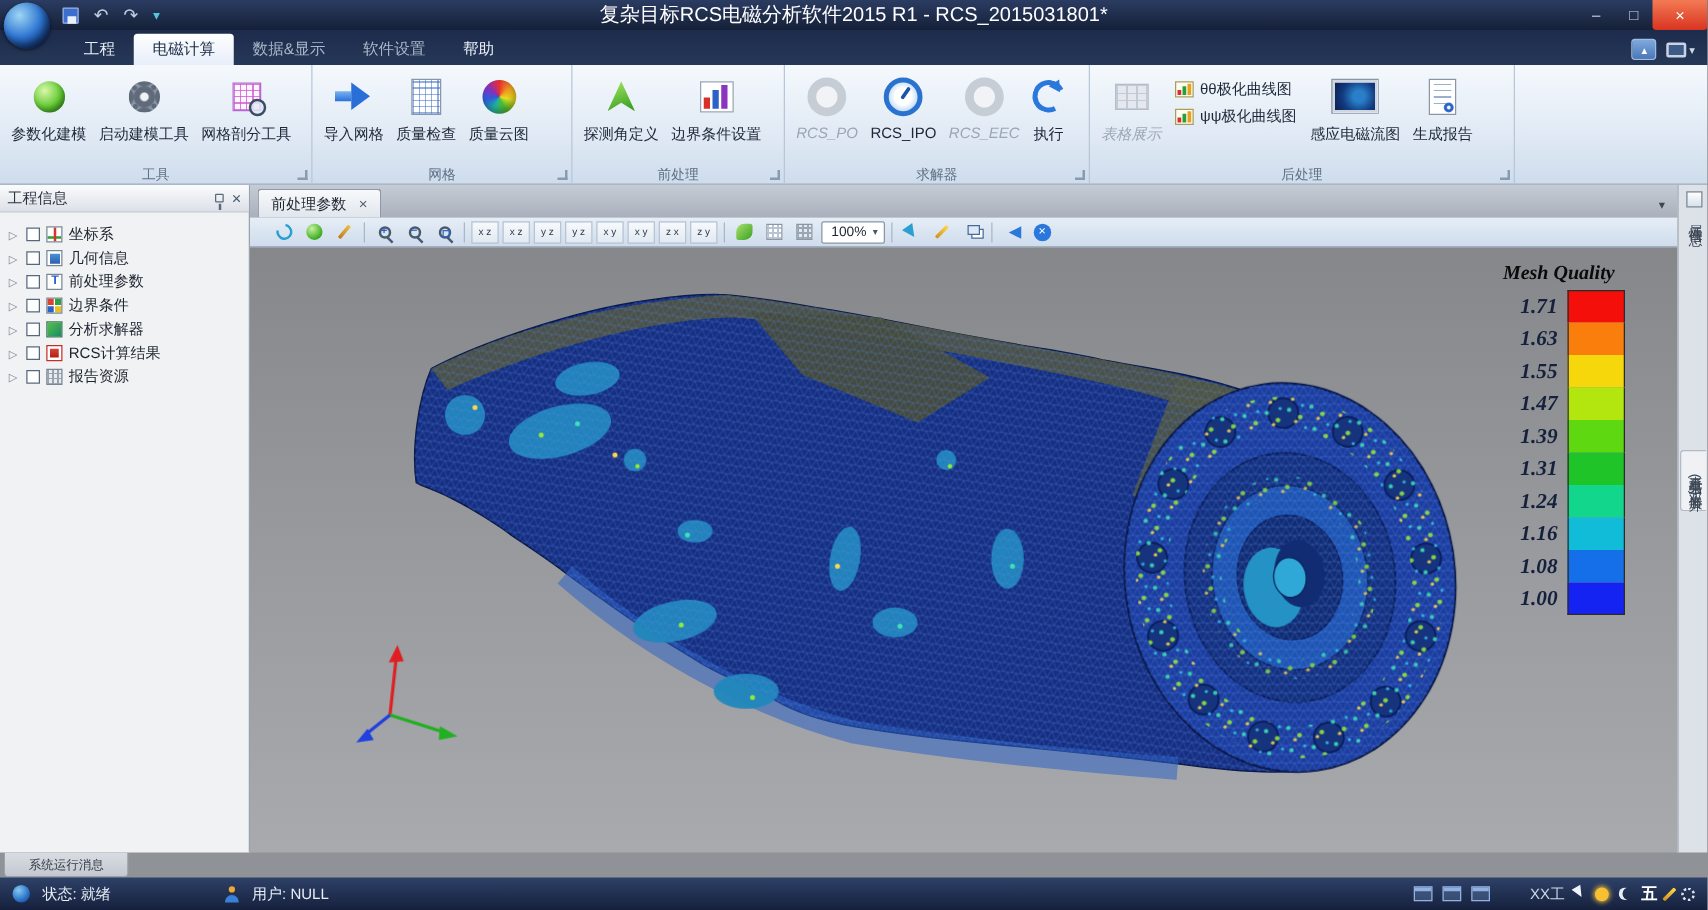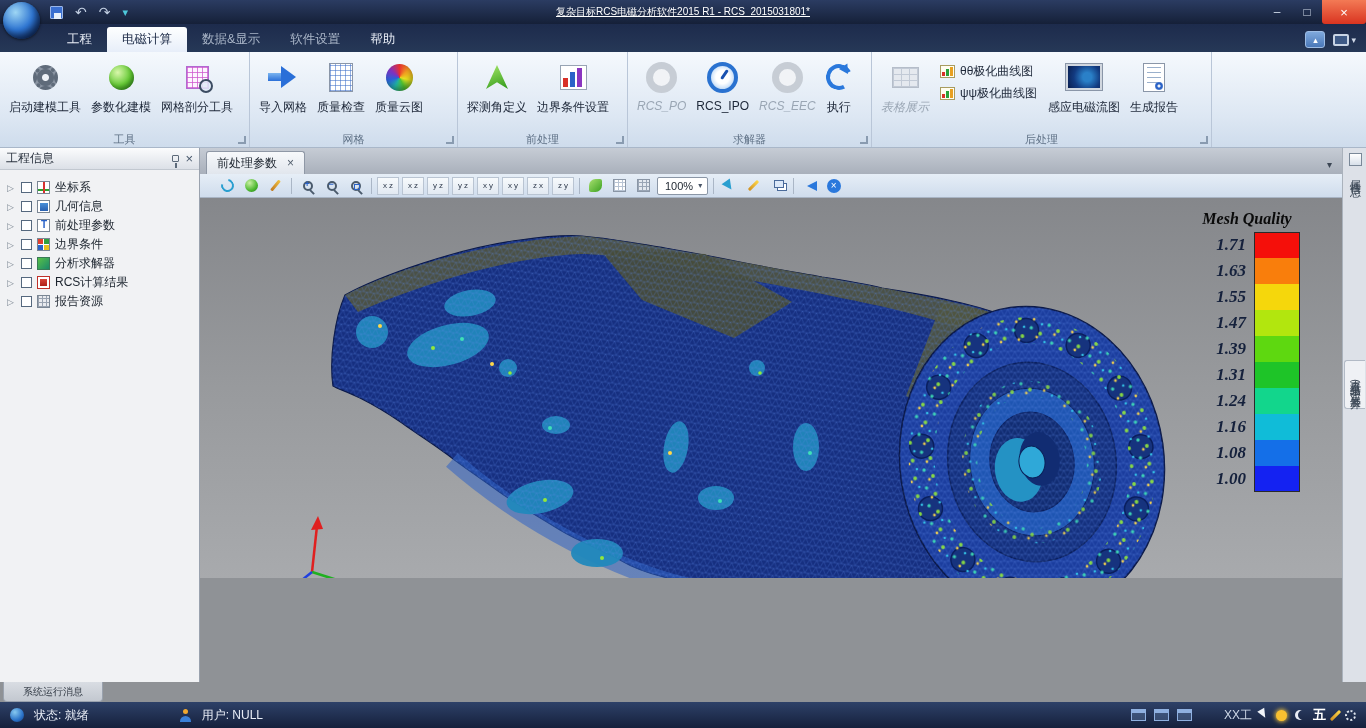--- a/index.html
+++ b/index.html
@@ -9,21 +9,21 @@
   .titlebar { position:absolute; left:0; top:0; width:1366px; height:24px;
     background:linear-gradient(#2b3c62,#152038); display:flex; align-items:center; z-index:6; }
   .logo { position:absolute; left:3px; top:2px; width:37px; height:37px; border-radius:50%;
     background:radial-gradient(circle at 34% 28%, #9ed6f4, #2f76d2 48%, #0d2a66 85%);
     box-shadow:0 1px 3px rgba(0,0,0,.6), inset -3px -4px 6px rgba(0,0,0,.4); z-index:12; }
   .qat { margin-left:50px; display:flex; align-items:center; gap:12px; }
   .floppy { width:13px; height:13px; background:#3a6fd0; border:1px solid #9ab6e8; border-radius:1px; position:relative; }
   .floppy::after { content:""; position:absolute; left:3px; top:6px; width:7px; height:6px; background:#e8f0fa; }
   .qat-glyph { color:#c2cfe2; font-size:14px; line-height:1; }
   .qat-caret { color:#4ec8da; font-size:11px; }
-  .title-text { position:absolute; left:0; right:0; text-align:center; color:#ffffff; font-size:10px; pointer-events:none;text-decoration:underline; }
+  .title-text { position:absolute; left:0; right:0; text-align:center; color:#ffffff; font-size:16px; pointer-events:none; }
   .win-controls { margin-left:auto; display:flex; height:100%; align-items:stretch; }
   .win-btn { width:30px; display:flex; align-items:center; justify-content:center; color:#cfd9e8; font-size:12px; }
   .win-btn.close { width:44px; background:linear-gradient(#f37a55,#d93420); color:#fff; font-size:13px; border-radius:0 0 3px 3px; }
 
   
   .menubar { position:absolute; left:0; top:24px; width:1366px; height:28px;
     background:linear-gradient(#1d2b4c,#263857); display:flex; align-items:flex-end; padding-left:52px; z-index:5; }
   .menu-tab { padding:0 15px; height:25px; display:flex; align-items:center; font-size:12.5px; color:#e8edf6; }
   .menu-tab.dim { color:#aab6c8; }
   .menu-tab.active { background:linear-gradient(#feffff,#e7eef9); color:#1c2a46; border-radius:3px 3px 0 0; }
@@ -163,21 +163,21 @@
     height:18px; padding:0 5px 0 7px; font-size:11px; color:#1c242e; border-radius:2px; flex:none; }
   .mini-caret { font-size:8px; color:#4a5668; }
   .t-cursor { width:0; height:0; border:5px solid transparent; border-top:10px solid #2a9fd0; transform:rotate(-35deg); margin-top:4px; }
   .t-pen { width:3px; height:13px; background:linear-gradient(#ffd84a,#d09020); transform:rotate(45deg); border-radius:1px; }
   .t-copy { width:10px; height:8px; border:1px solid #4a6a9a; background:#dce8f8; box-shadow:3px 3px 0 -1px #fff,3px 3px 0 0 #4a6a9a; margin:-3px -3px 0 0; }
   .t-share { width:0; height:0; border:5px solid transparent; border-right:10px solid #2a78dc; }
   .t-clearx { width:14px; height:14px; border-radius:50%; background:#2a78dc; color:#fff; font-size:10px;
     display:flex; align-items:center; justify-content:center; line-height:1; }
 
   
-  .viewport { position:absolute; left:200px; top:198px; width:1142px; height:380px;
+  .viewport { position:absolute; left:200px; top:198px; width:1142px; height:484px;
     background:linear-gradient(#85878b,#989a9d 50%,#a8aaad); overflow:hidden; z-index:2; }
   .viewport svg { position:absolute; left:0; top:0; }
 
   .legend { position:absolute; right:42px; top:12px; z-index:3; }
   .legend-title { font-family:"Liberation Serif",serif; font-style:italic; font-weight:bold; font-size:16px;
     color:#0a0a0a; text-align:center; margin-bottom:4px; }
   .lrow { display:flex; align-items:center; height:26px; }
   .lval { width:60px; text-align:right; padding-right:8px; font-family:"Liberation Serif",serif;
     font-style:italic; font-weight:bold; font-size:17px; color:#15213c; }
   .lswatch { width:46px; height:26px; border-left:1px solid #2a2a2a; border-right:1px solid #2a2a2a; }
@@ -249,29 +249,29 @@
     </div>
   </div>
 </div>
 
 <div class="ribbon">
 
   <div class="rgroup" style="width:250px">
     <div class="rbtns">
       <div class="rbtn">
         <div class="ric">
+            <div class="ic-sphere-green"></div>
+          </div>
+        <span class="rlabel">参数化建模</span>
+      </div>
+      <div class="rbtn">
+        <div class="ric">
             <div class="ic-gear"></div>
           </div>
         <span class="rlabel">启动建模工具</span>
-      </div>
-      <div class="rbtn">
-        <div class="ric">
-            <div class="ic-sphere-green"></div>
-          </div>
-        <span class="rlabel">参数化建模</span>
       </div>
       <div class="rbtn">
         <div class="ric">
             <div class="ic-meshtool"></div>
           </div>
         <span class="rlabel">网格剖分工具</span>
       </div>
     </div>
     <div class="rgroup-label">工具</div>
     <div class="launcher"></div>

